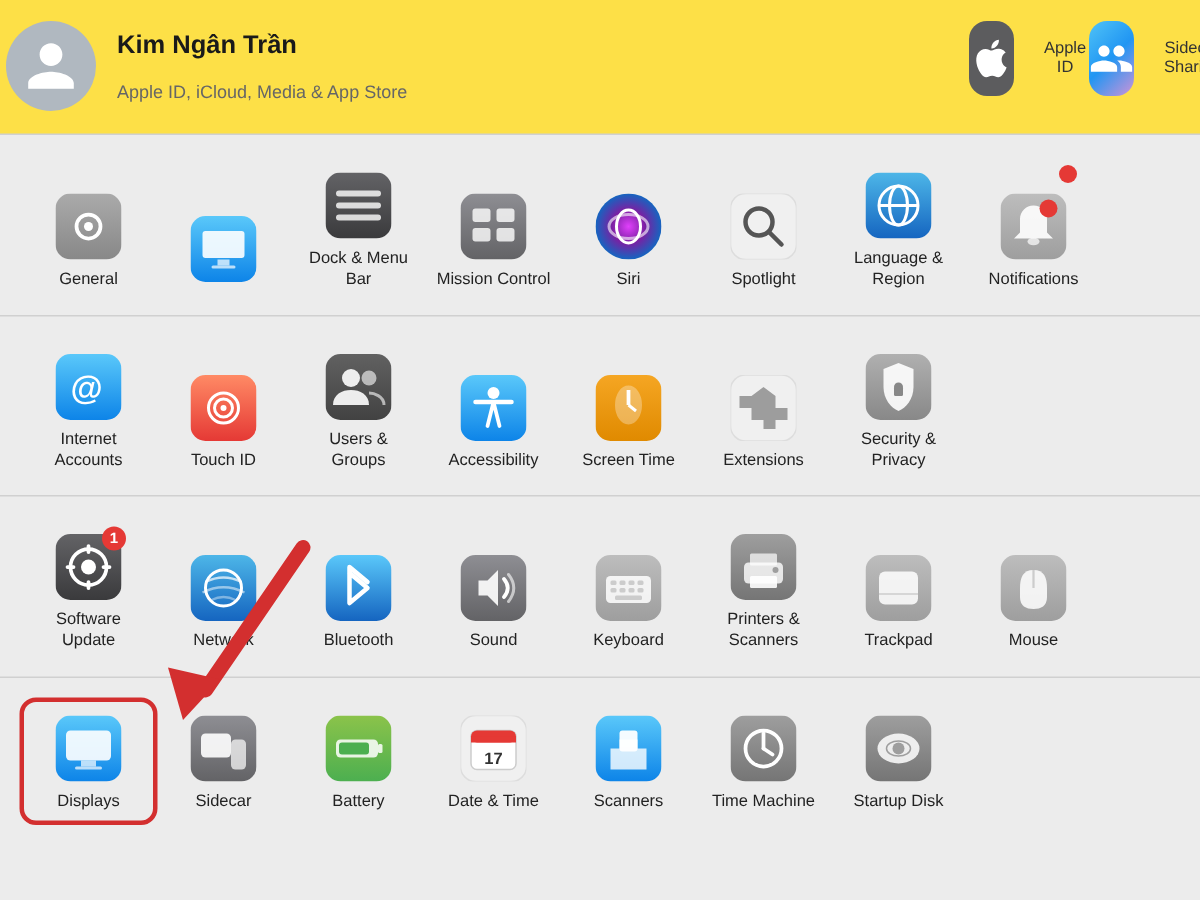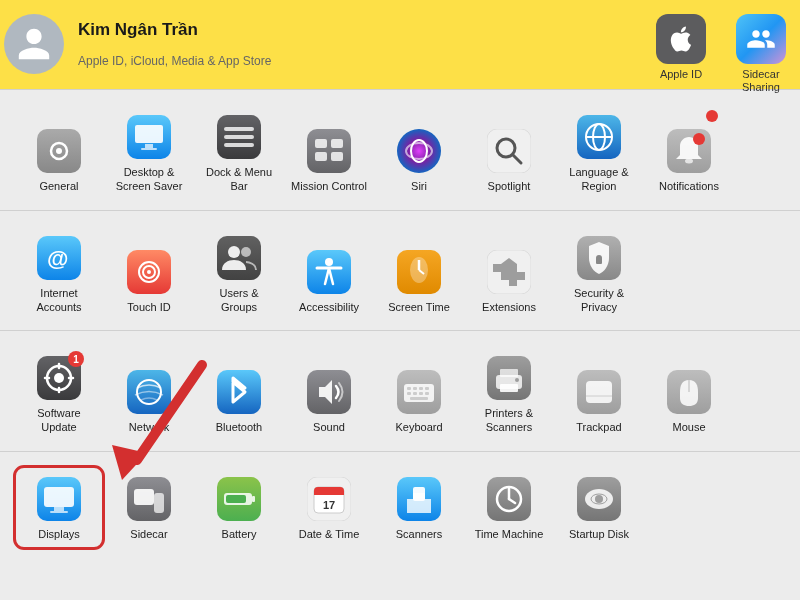--- a/index.html
+++ b/index.html
@@ -50,23 +50,23 @@
       font-size: 12px;
       color: #666;
       margin-top: 14px;
     }
     .header-right {
       display: flex;
       gap: 10px;
     }
     .header-icon-btn {
       display: flex;
-      flex-direction: column;
+      flex-direction: row;
       align-items: center;
-      gap: 4px;
+      gap: 20px;
       width: 70px;
       cursor: pointer;
     }
     .header-icon-btn .icon-box {
       width: 50px;
       height: 50px;
       border-radius: 12px;
       display: flex;
       align-items: center;
       justify-content: center;
@@ -227,22 +227,20 @@
                 <linearGradient id="des" x1="0" y1="0" x2="0" y2="1">
                   <stop offset="0%" stop-color="#5ac8fa"></stop>
                   <stop offset="100%" stop-color="#0d84e8"></stop>
                 </linearGradient>
               </defs>
               <rect x="8" y="10" width="28" height="18" rx="2" fill="white" opacity="0.9"></rect>
               <rect x="18" y="29" width="8" height="4" fill="white" opacity="0.7"></rect>
               <rect x="14" y="33" width="16" height="2" rx="1" fill="white" opacity="0.7"></rect>
             </svg>
           </div>
-          <div class="pref-label">Desktop &amp;
-Screen Saver</div>
         </div>
         <div class="pref-item">
           <div class="pref-icon">
             <svg width="44" height="44" viewBox="0 0 44 44">
               <rect width="44" height="44" rx="10" fill="url(#dck)"></rect>
               <defs>
                 <linearGradient id="dck" x1="0" y1="0" x2="0" y2="1">
                   <stop offset="0%" stop-color="#636366"></stop>
                   <stop offset="100%" stop-color="#3a3a3c"></stop>
                 </linearGradient>

